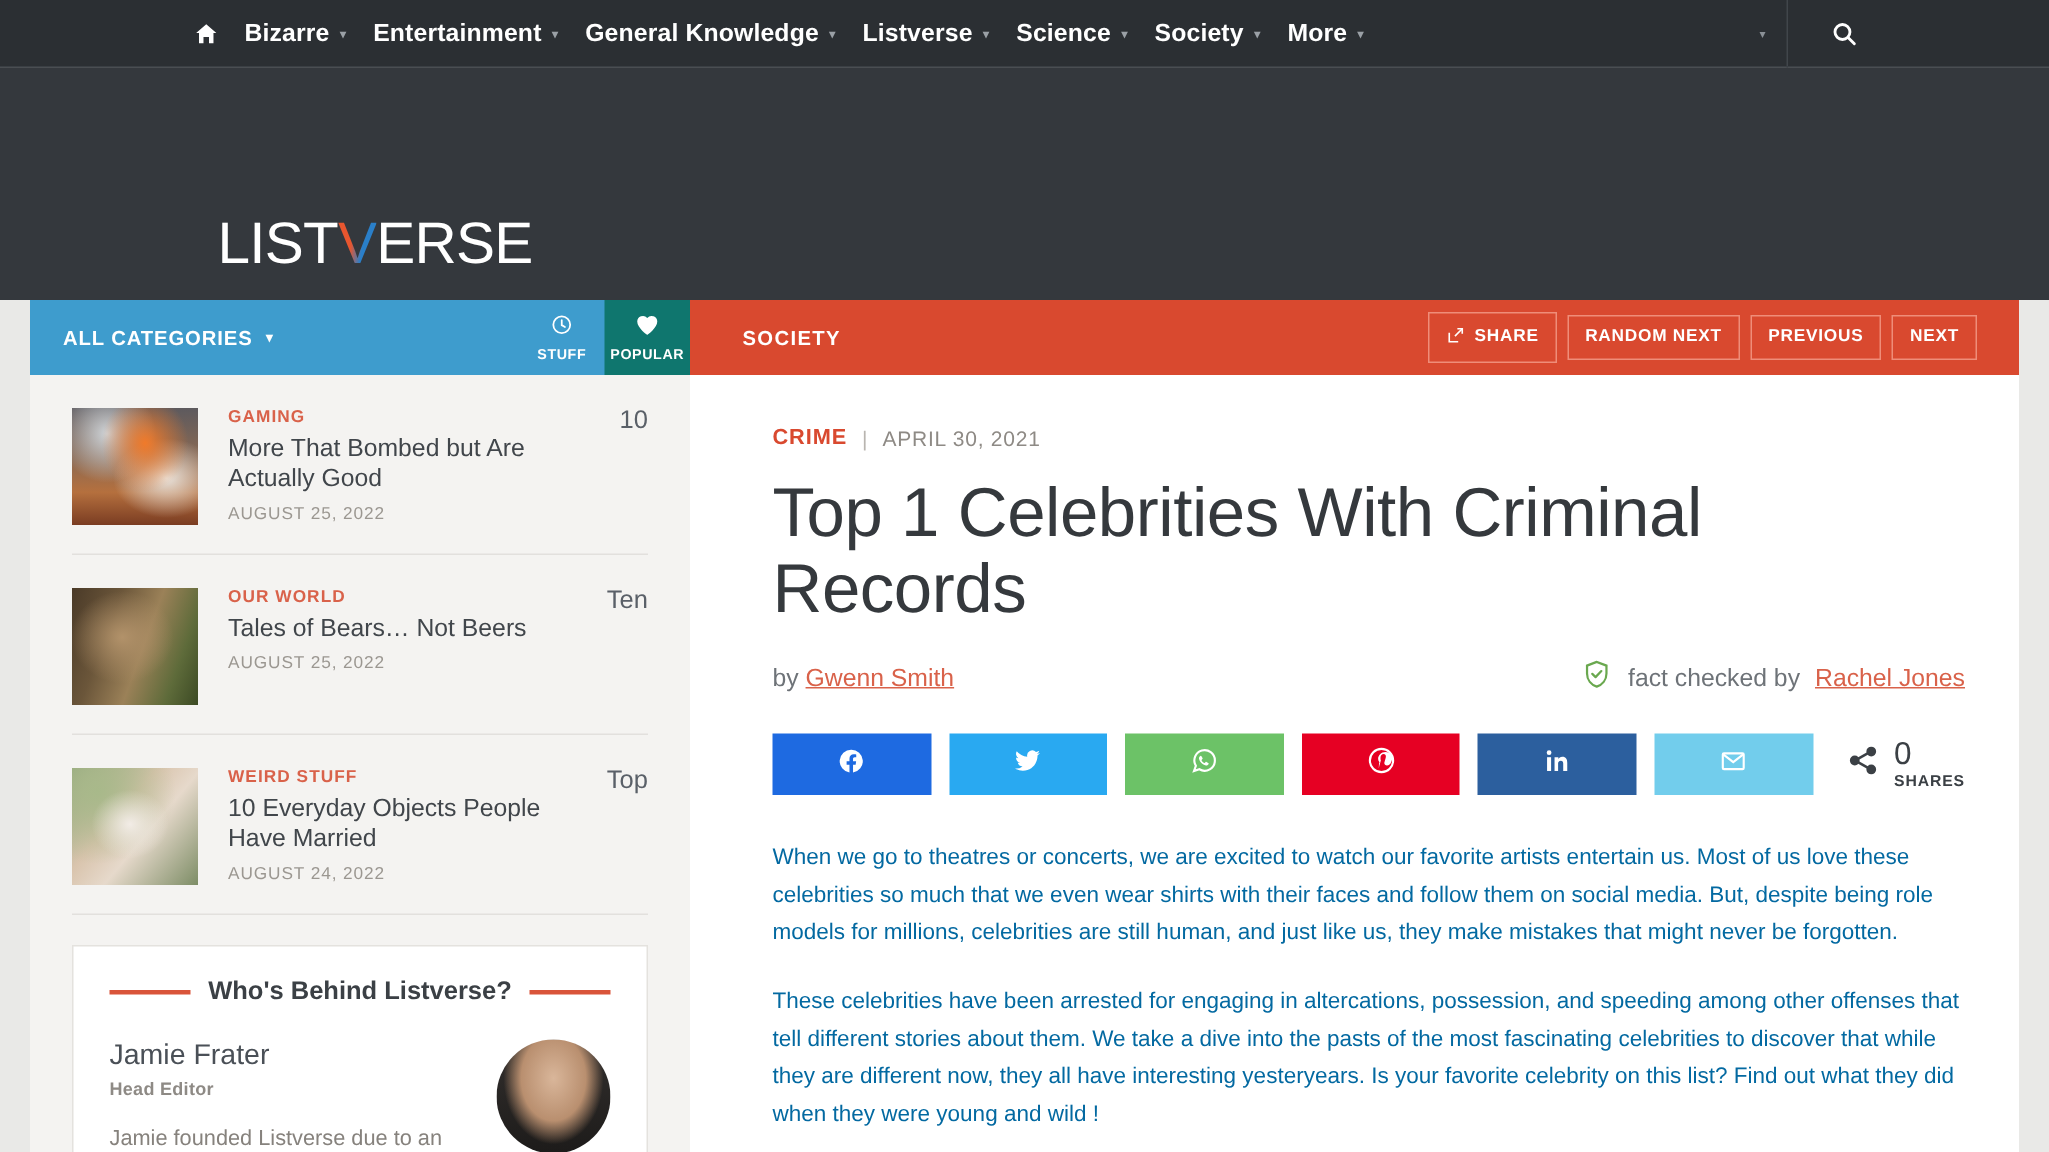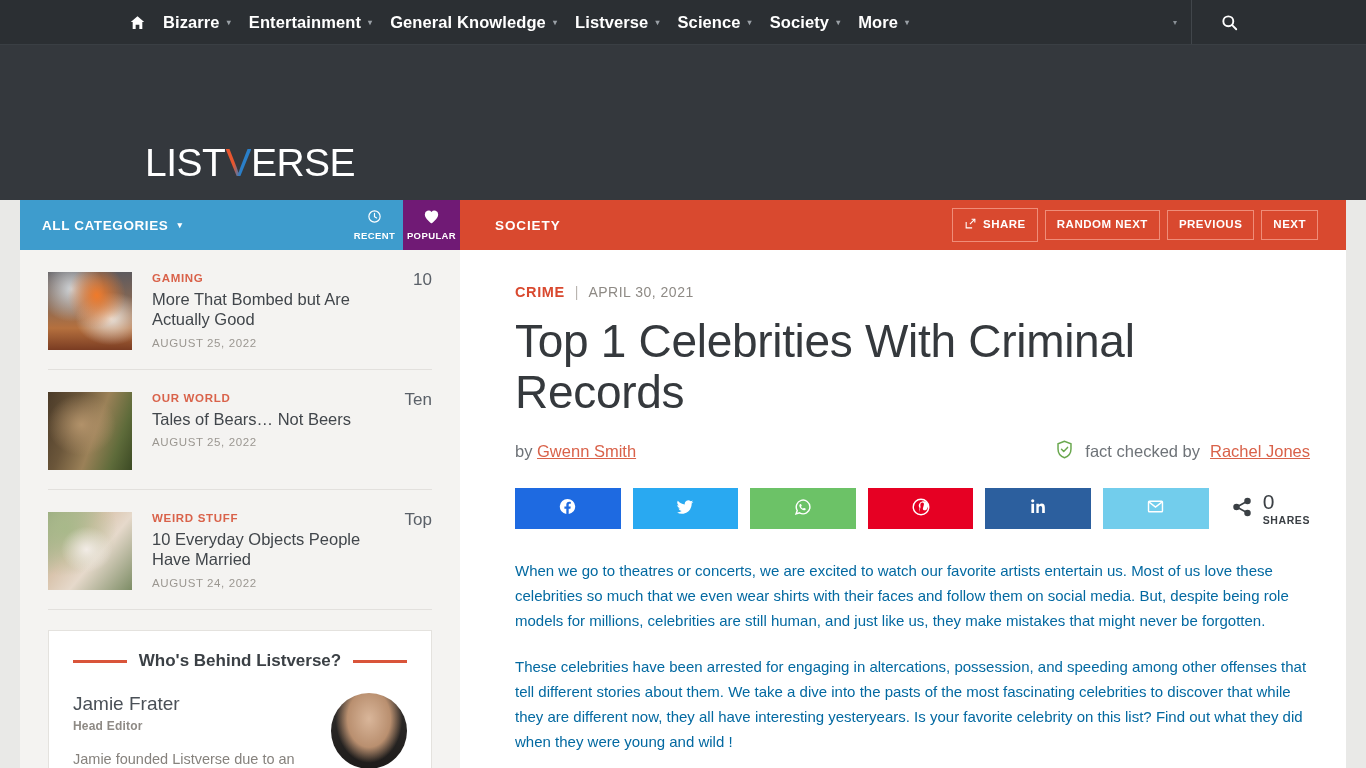--- a/index.html
+++ b/index.html
@@ -110,21 +110,21 @@
     letter-spacing: .6px;
   }
   .allcat-caret { margin-left: 9px; font-size: 9px; }
   .cattab {
     width: 57px;
     display: flex; flex-direction: column;
     align-items: center; justify-content: center;
     color: #ffffff;
     gap: 3px;
   }
-  .cattab.active { background: #701a75; }
+  .cattab.active { background: #0f766e; }
   .cattab-label { font-size: 9.5px; font-weight: bold; letter-spacing: .4px; }
   .cattab-icon { line-height: 1; }
 
   
   .redbar {
     position: absolute; left: 440px; top: 0;
     width: 886px; height: 50px;
     background: #d9492f;
     display: flex; align-items: center;
   }
@@ -376,21 +376,21 @@
       <span>ALL CATEGORIES</span>
       <span class="allcat-caret">▾</span>
     </div>
     <div class="cattab">
       <span class="cattab-icon">
         <svg width="15" height="15" viewBox="0 0 24 24" fill="none" stroke="#ffffff" stroke-width="1.9">
             <circle cx="12" cy="12" r="9"></circle>
             <path d="M12 7v5.4l3.4 2" stroke-linecap="round"></path>
           </svg>
       </span>
-      <span class="cattab-label">RECENT</span>
+      <span class="cattab-label">STUFF</span>
     </div>
     <div class="cattab active">
       <span class="cattab-icon">
         <svg width="17" height="15" viewBox="0 0 24 22" fill="#ffffff">
             <path d="M12 21S2.2 14.3 2.2 7.9A5.6 5.6 0 0 1 12 4.3 5.6 5.6 0 0 1 21.8 7.9C21.8 14.3 12 21 12 21z"></path>
           </svg>
       </span>
       <span class="cattab-label">POPULAR</span>
     </div>
   </div>

